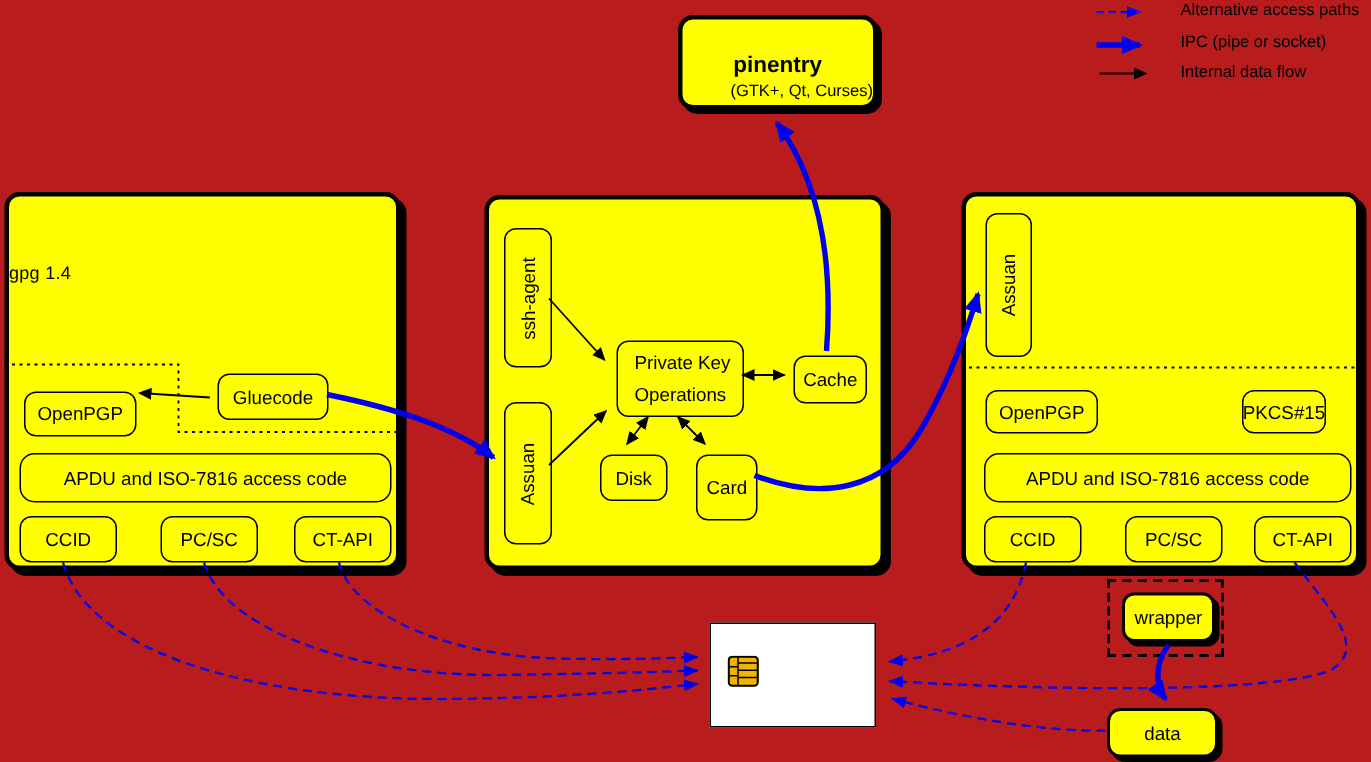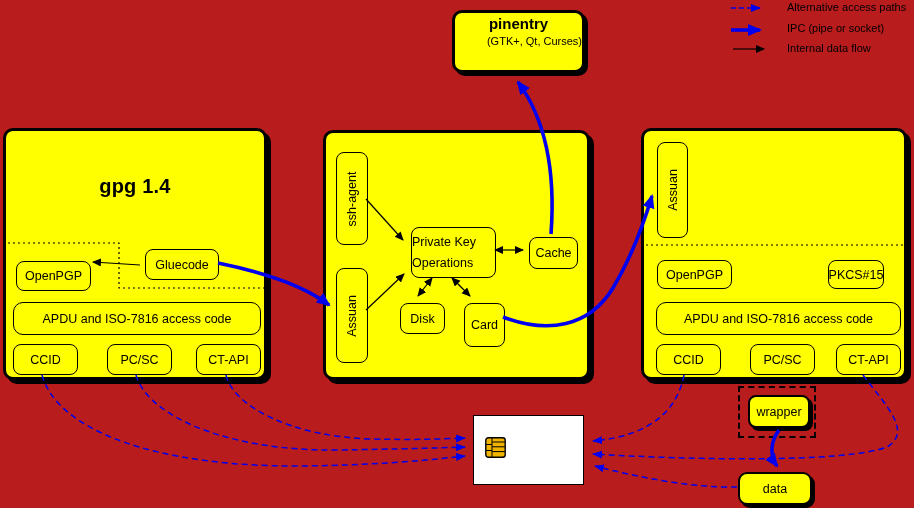--- a/index.html
+++ b/index.html
@@ -7,37 +7,37 @@
   #stage{
     position:relative;width:914px;height:508px;background:#b91c1c;
     font-family:"Liberation Sans","DejaVu Sans",sans-serif;color:#000;
     overflow:hidden;
   }
   .bigbox{
     position:absolute;background:#ffff00;border:3px solid #000;
     border-radius:10px;box-shadow:4px 4px 0 0 #000;
   }
   .bigtitle{
-    position:absolute;left:0;width:100%;text-align:center;
-    font-weight:bold;font-size:20px;letter-spacing:.2px;
+    position:absolute;left:0;width:100%;text-align:left;
+    font-weight:normal;font-size:12px;letter-spacing:.2px;
   }
   .node{
     position:absolute;background:#ffff00;border:1.4px solid #000;
     border-radius:8px;display:flex;align-items:center;justify-content:center;
     font-size:12.5px;white-space:nowrap;
   }
   .vnode span{transform:rotate(-90deg);white-space:nowrap;font-size:12.5px;}
   .heavy{border-width:2.6px;box-shadow:3px 3px 0 0 #000;}
-  .pko{flex-direction:column;align-items:flex-start;line-height:21px;}
+  .pko{flex-direction:column;align-items:flex-start;padding-left:11px;line-height:21px;}
   .pinentry{
     position:absolute;left:452px;top:10px;width:133px;height:63px;
     background:#ffff00;border:3px solid #000;border-radius:10px;
     box-shadow:3px 3px 0 0 #000;text-align:center;
   }
-  .pinentry .t{font-weight:bold;font-size:15px;margin-top:2px;}
+  .pinentry .t{font-weight:bold;font-size:15px;margin-top:22px;}
   .pinentry .s{font-size:11px;margin-top:3px;text-align:right;}
   .legend-label{position:absolute;font-size:11px;white-space:nowrap;}
   .dashedrect{
     position:absolute;left:738px;top:386px;width:78px;height:52px;
     border:2.6px dashed #000;background:transparent;
   }
   .cardreader{
     position:absolute;left:473px;top:415px;width:111px;height:70px;
     background:#ffffff;border:1.6px solid #000;
   }

